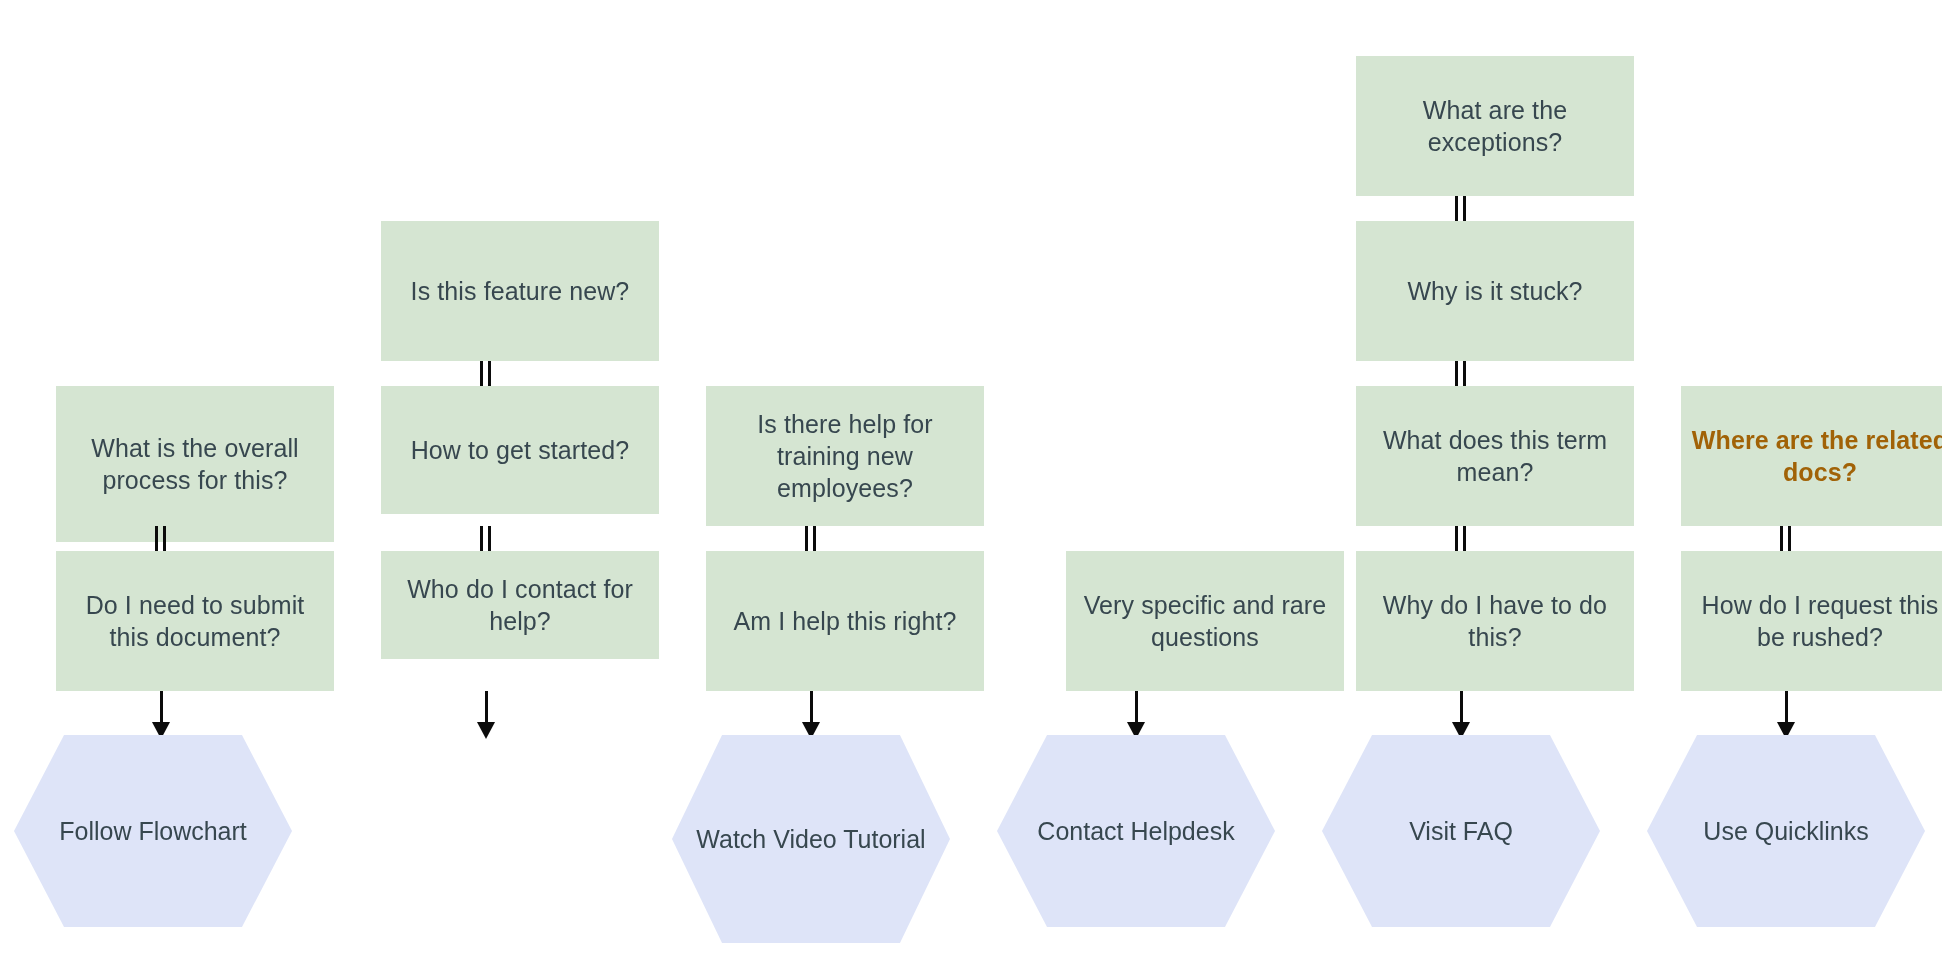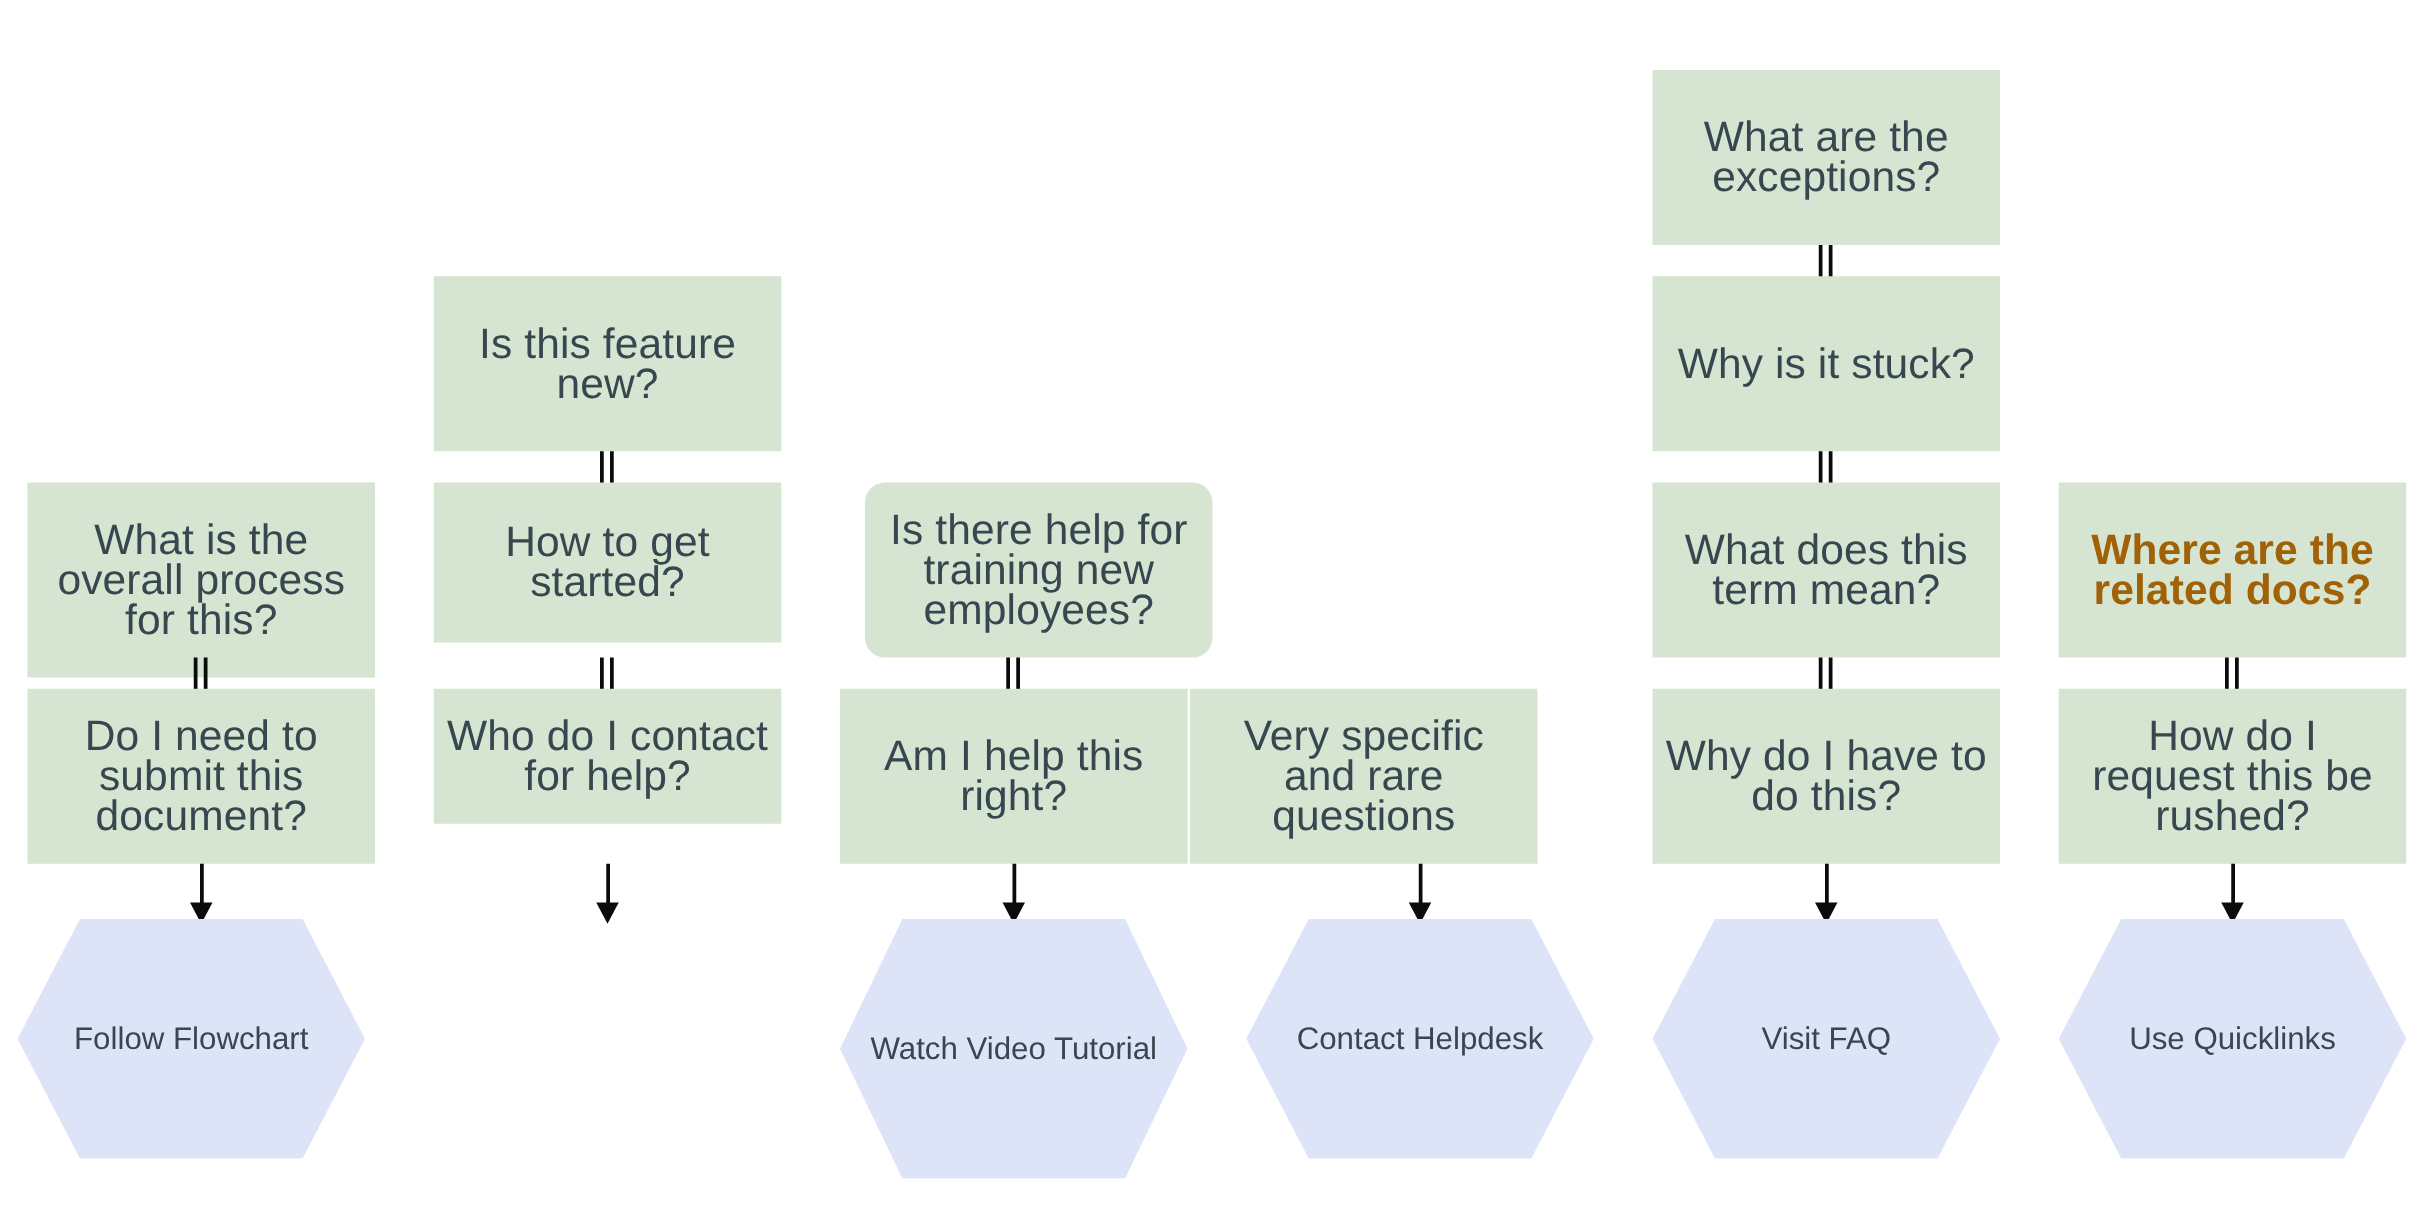--- a/index.html
+++ b/index.html
@@ -16,29 +16,30 @@
     height: 972px;
     background: #ffffff;
     overflow: hidden;
   }
 
   
   .qbox {
     position: absolute;
     background: #d5e5d2;
     color: #37474f;
-    font-size: 34px;
+    font-size: 25px;
     line-height: 32px;
     display: flex;
     align-items: center;
     justify-content: center;
     text-align: center;
     box-sizing: border-box;
     padding: 4px 10px;
     letter-spacing: 0.1px;
+    margin-left: 34px;
   }
   .qbox.highlight {
     color: #a16207;
     font-weight: 700;
   }
   .qbox .qtext {
     display: block;
     width: 100%;
   }
 
@@ -149,40 +150,40 @@
       <i class="r"></i>
     </div>
   <div class="qbox" style="left:347px; top:551px; width:278px; height:108px;">
     <span class="qtext">Who do I contact for help?</span>
   </div>
   <div class="conn-arrow" style="left:475px; top:691px;">
     <span class="shaft"></span>
       <span class="head"></span>
   </div>
 
-  <div class="qbox" style="left:692px; top:386px; width:278px; height:140px;border-radius:16px;">
+  <div class="qbox" style="left:672px; top:386px; width:278px; height:140px;">
     <span class="qtext">Is there help for training new employees?</span>
   </div>
   <div class="conn-eq" style="left:805px; top:526px;">
       <i class="l"></i>
       <i class="r"></i>
     </div>
   <div class="qbox" style="left:672px; top:551px; width:278px; height:140px;">
     <span class="qtext">Am I help this right?</span>
   </div>
   <div class="conn-arrow" style="left:800px; top:691px;">
     <span class="shaft"></span>
       <span class="head"></span>
   </div>
   <div class="hexnode" style="left:672px; top:735px; width:278px; height:208px;">
     <span class="hexshape"></span>
     <span class="hexlabel">Watch Video Tutorial</span>
   </div>
 
-  <div class="qbox" style="left:952px; top:551px; width:278px; height:140px;">
+  <div class="qbox" style="left:1032px; top:551px; width:278px; height:140px;">
     <span class="qtext">Very specific and rare questions</span>
   </div>
   <div class="conn-arrow" style="left:1125px; top:691px;">
     <span class="shaft"></span>
       <span class="head"></span>
   </div>
   <div class="hexnode" style="left:997px; top:735px; width:278px; height:192px;">
     <span class="hexshape"></span>
     <span class="hexlabel">Contact Helpdesk</span>
   </div>

